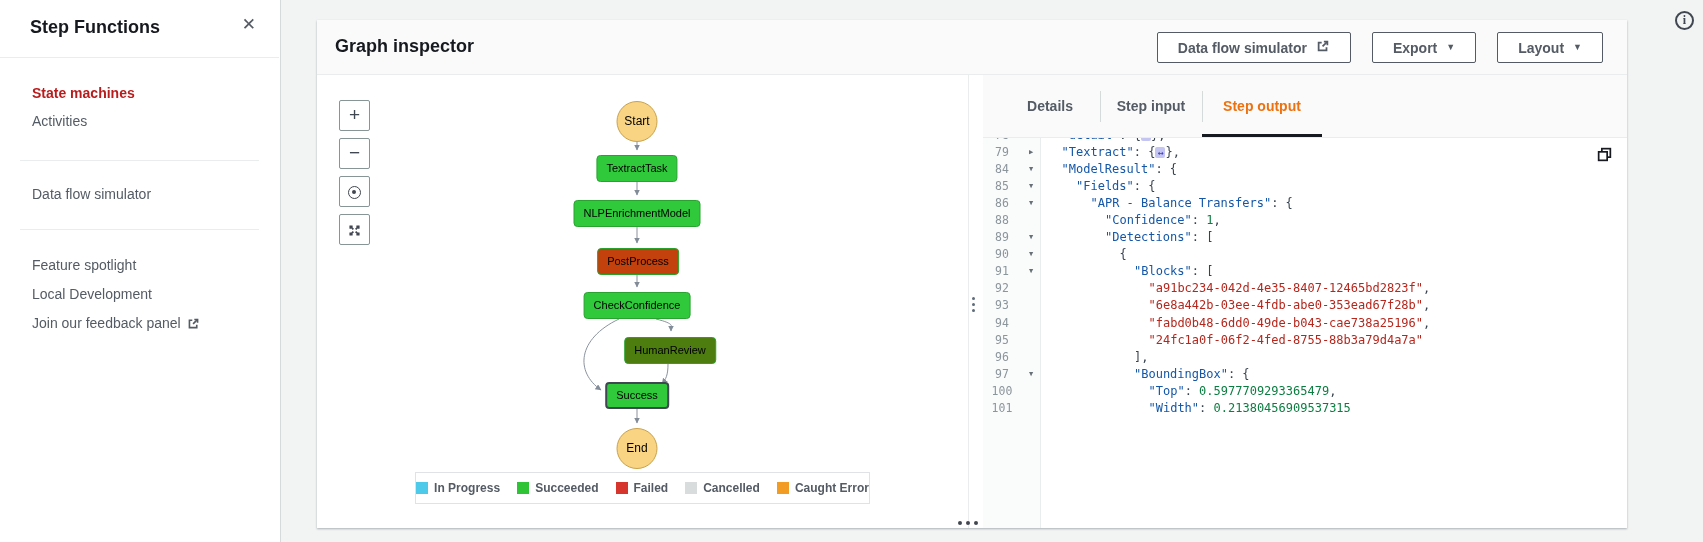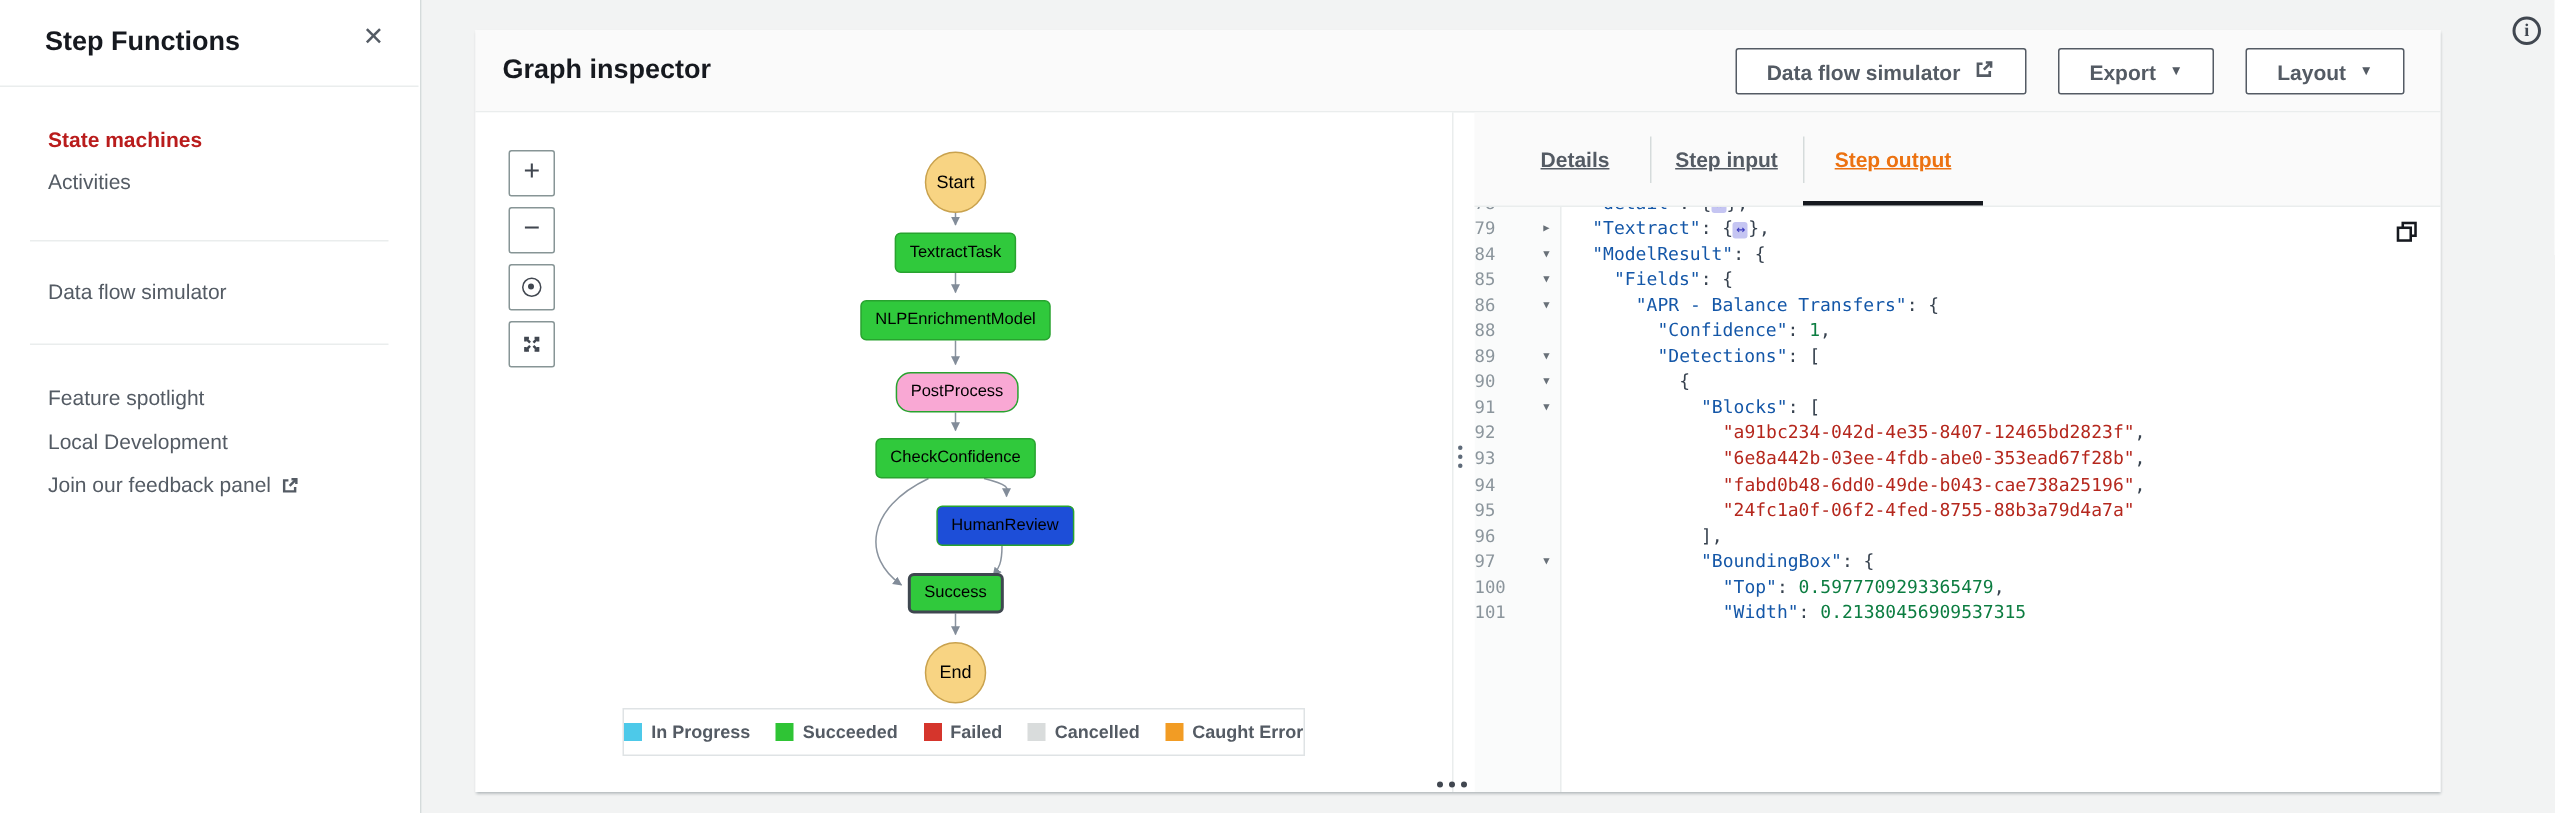--- a/index.html
+++ b/index.html
@@ -44,31 +44,31 @@
   
   .v-divider { position:absolute; left:651px; top:0; width:1px; height:453px; background:#eaeded; }
   .drag-dots-v { position:absolute; left:655px; top:222px; display:flex; flex-direction:column; gap:3px; cursor:col-resize; }
   .drag-dots-v i { width:3px; height:3px; border-radius:50%; background:#5f6b7a; }
   .drag-dots-h { position:absolute; left:641px; bottom:3px; display:flex; gap:4px; cursor:row-resize; }
   .drag-dots-h i { width:4px; height:4px; border-radius:50%; background:#414750; }
 
   
   .right-panel { position:absolute; left:666px; top:0; width:644px; height:453px; }
   .tabs-row { position:absolute; left:0; top:0; width:100%; height:63px; background:#fafafa; border-bottom:1px solid #eaeded; }
-  .tab { position:absolute; top:0; height:62px; display:flex; align-items:center; justify-content:center; font-size:14px; font-weight:700; color:#545b64; cursor:pointer;text-decoration:underline; }
+  .tab { position:absolute; top:0; height:62px; display:flex; align-items:center; justify-content:center; font-size:14px; font-weight:700; color:#545b64; cursor:pointer; }
   .tab.active { color:#ec7211; }
   .tab-underline { position:absolute; height:3px; background:#16191f; bottom:0; }
   .tab-sep { position:absolute; top:16px; width:1px; height:31px; background:#d5dbdb; }
 
   
   .code-area { position:absolute; left:0; top:63px; width:644px; height:390px; background:#fff; overflow:hidden; }
   .gutter-bg { position:absolute; left:0; top:0; width:58px; height:100%; background:#fafbfb; border-right:1px solid #eaeded; }
   .code-lines { position:absolute; left:0; top:-12px; width:100%; }
   .code-row { display:flex; height:17.1px; align-items:center; font-family:"DejaVu Sans Mono","Liberation Mono",monospace; font-size:12px; white-space:pre; }
-  .ln { width:38px; text-align:left; font-size:11.5px; color:#8b959c; flex:none; }
+  .ln { width:38px; text-align:center; font-size:11.5px; color:#8b959c; flex:none; }
   .fold { width:20px; text-align:center; font-size:7px; color:#687078; flex:none; cursor:pointer; }
   .code-text { flex:1; }
   .tok-k { color:#1457a8; }
   .tok-p { color:#37424f; }
   .tok-n { color:#0c7d41; }
   .tok-s { color:#b5271d; }
   .tok-b { background:#c5c5f2; color:#3b3bbf; border-radius:2px; padding:0 2px; font-size:10px; }
   .copy-btn { position:absolute; right:14px; top:8px; cursor:pointer; }
 </style>
 </head>
@@ -156,23 +156,23 @@
               <path d="M3.5,3.5 L6.8,6.8"></path>
               <path d="M12.5,3.5 L9.2,6.8"></path>
               <path d="M12.5,12.5 L9.2,9.2"></path>
               <path d="M3.5,12.5 L6.8,9.2"></path>
             </svg></span>
       </div>
 
       <div class="node terminal" style="left: 320px; top: 26px; background-color: rgb(248, 212, 131);">Start</div>
       <div class="node task" style="left: 320px; top: 80px; background-color: rgb(48, 201, 60);">TextractTask</div>
       <div class="node task" style="left: 320px; top: 125px; background-color: rgb(48, 201, 60);">NLPEnrichmentModel</div>
-      <div class="node task" style="left: 321px; top: 173px; background-color: #f9a8d4; border-radius: 10px;">PostProcess</div>
+      <div class="node task" style="left: 321px; top: 173px; background-color: #c2410c;">PostProcess</div>
       <div class="node task" style="left: 320px; top: 217px; background-color: rgb(48, 201, 60);">CheckConfidence</div>
-      <div class="node task" style="left: 353px; top: 262px; background-color: #1d4ed8;">HumanReview</div>
+      <div class="node task" style="left: 353px; top: 262px; background-color: #4d7c0f;">HumanReview</div>
       <div class="node task selected" style="left: 320px; top: 307px; background-color: rgb(48, 201, 60);">Success</div>
       <div class="node terminal" style="left: 320px; top: 353px; background-color: rgb(248, 212, 131); text-align: center;">End</div>
 
       <div class="legend">
         <span class="legend-item">
             <i class="swatch" style="background-color: rgb(77, 201, 233);"></i>
             <span>In Progress</span>
           </span>
         <span class="legend-item">
             <i class="swatch" style="background-color: rgb(47, 196, 53);"></i>

